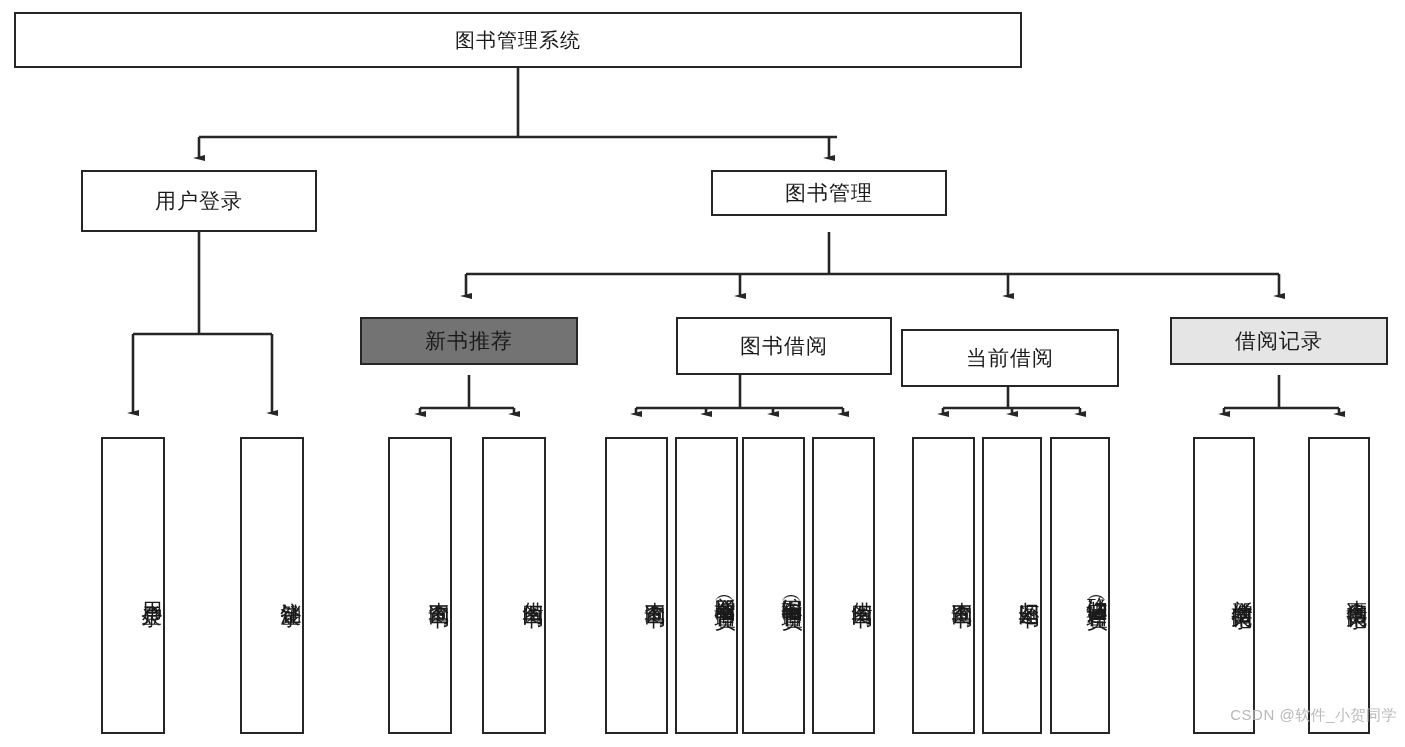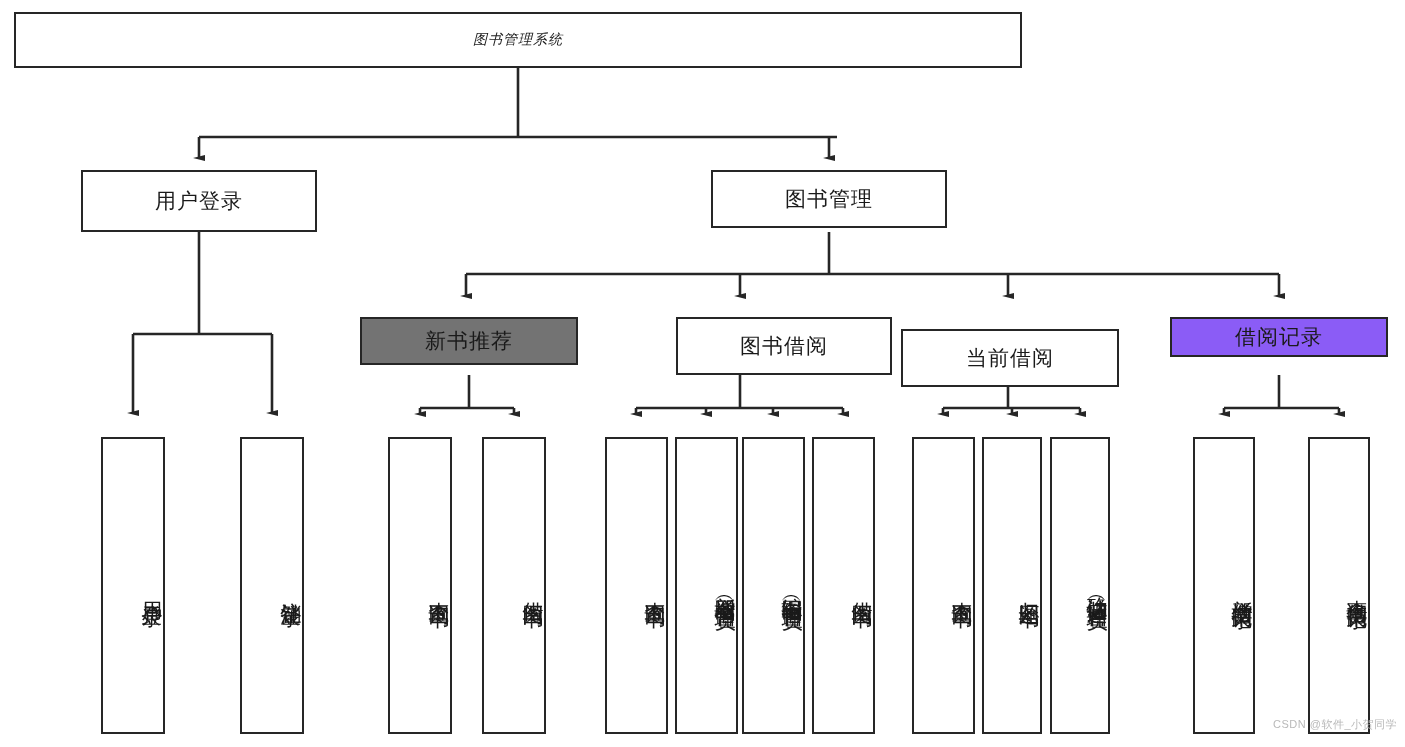--- a/index.html
+++ b/index.html
@@ -47,28 +47,27 @@
     line-height: 1.05;
     padding-top: 6px;
     align-items: flex-start;
     justify-content: center;
   }
   .node-label {
     display: block;
     white-space: pre-wrap;
   }
   #root-node {
-    font-size: 14px;
-    font-style: italic;
+    font-size: 20px;
   }
   #watermark {
     position: absolute;
     right: 8px;
-    bottom: 15px;
-    font-size: 11px;
+    bottom: 22px;
+    font-size: 15px;
     color: #b9b9b9;
     letter-spacing: 0.5px;
     white-space: nowrap;
   }
 </style>
 </head>
 <body>
 
 <div id="diagram-root" style="background: rgb(255, 255, 255);">
 
@@ -135,37 +134,37 @@
   </svg>
 
   <div class="node horizontal" id="root-node" style="left: 14px; top: 12px; width: 1008px; height: 56px; border-color: rgb(38, 38, 38); background: rgb(255, 255, 255); color: rgb(26, 26, 26);">
     <span class="node-label">图书管理系统</span>
   </div>
 
   <div class="node horizontal" style="left: 81px; top: 170px; width: 236px; height: 62px; border-color: rgb(38, 38, 38); background: rgb(255, 255, 255); color: rgb(26, 26, 26);">
     <span class="node-label">用户登录</span>
   </div>
 
-  <div class="node horizontal" style="left: 711px; top: 170px; width: 236px; height: 58px; border-color: rgb(38, 38, 38); background: rgb(255, 255, 255); color: rgb(26, 26, 26);">
+  <div class="node horizontal" style="left: 711px; top: 170px; width: 236px; height: 46px; border-color: rgb(38, 38, 38); background: rgb(255, 255, 255); color: rgb(26, 26, 26);">
     <span class="node-label">图书管理</span>
   </div>
 
   <div class="node horizontal" style="left: 360px; top: 317px; width: 218px; height: 48px; border-color: rgb(38, 38, 38); background: #737373; color: rgb(26, 26, 26);">
     <span class="node-label">新书推荐</span>
   </div>
 
   <div class="node horizontal" style="left: 632px; top: 317px; width: 216px; height: 58px; border-color: rgb(38, 38, 38); background: rgb(255, 255, 255); color: rgb(26, 26, 26); margin-left: 44px;">
     <span class="node-label">图书借阅</span>
   </div>
 
   <div class="node horizontal" style="left: 901px; top: 317px; width: 218px; height: 58px; border-color: rgb(38, 38, 38); background: rgb(255, 255, 255); color: rgb(26, 26, 26); margin-top: 12px;">
     <span class="node-label">当前借阅</span>
   </div>
 
-  <div class="node horizontal" style="left: 1170px; top: 317px; width: 218px; height: 40px; border-color: rgb(38, 38, 38); background: #8b5cf6; color: rgb(26, 26, 26);">
+  <div class="node horizontal" style="left: 1170px; top: 317px; width: 218px; height: 48px; border-color: rgb(38, 38, 38); background: #e5e5e5; color: rgb(26, 26, 26);">
     <span class="node-label">借阅记录</span>
   </div>
 
   <div class="node vertical" style="left: 101px; top: 437px; width: 64px; height: 297px; border-color: rgb(38, 38, 38); background: rgb(255, 255, 255); color: rgb(26, 26, 26);">
     <span class="node-label">用户登录</span>
   </div>
   <div class="node vertical" style="left: 240px; top: 437px; width: 64px; height: 297px; border-color: rgb(38, 38, 38); background: rgb(255, 255, 255); color: rgb(26, 26, 26);">
     <span class="node-label">注销登录</span>
   </div>
   <div class="node vertical" style="left: 388px; top: 437px; width: 64px; height: 297px; border-color: rgb(38, 38, 38); background: rgb(255, 255, 255); color: rgb(26, 26, 26);">

